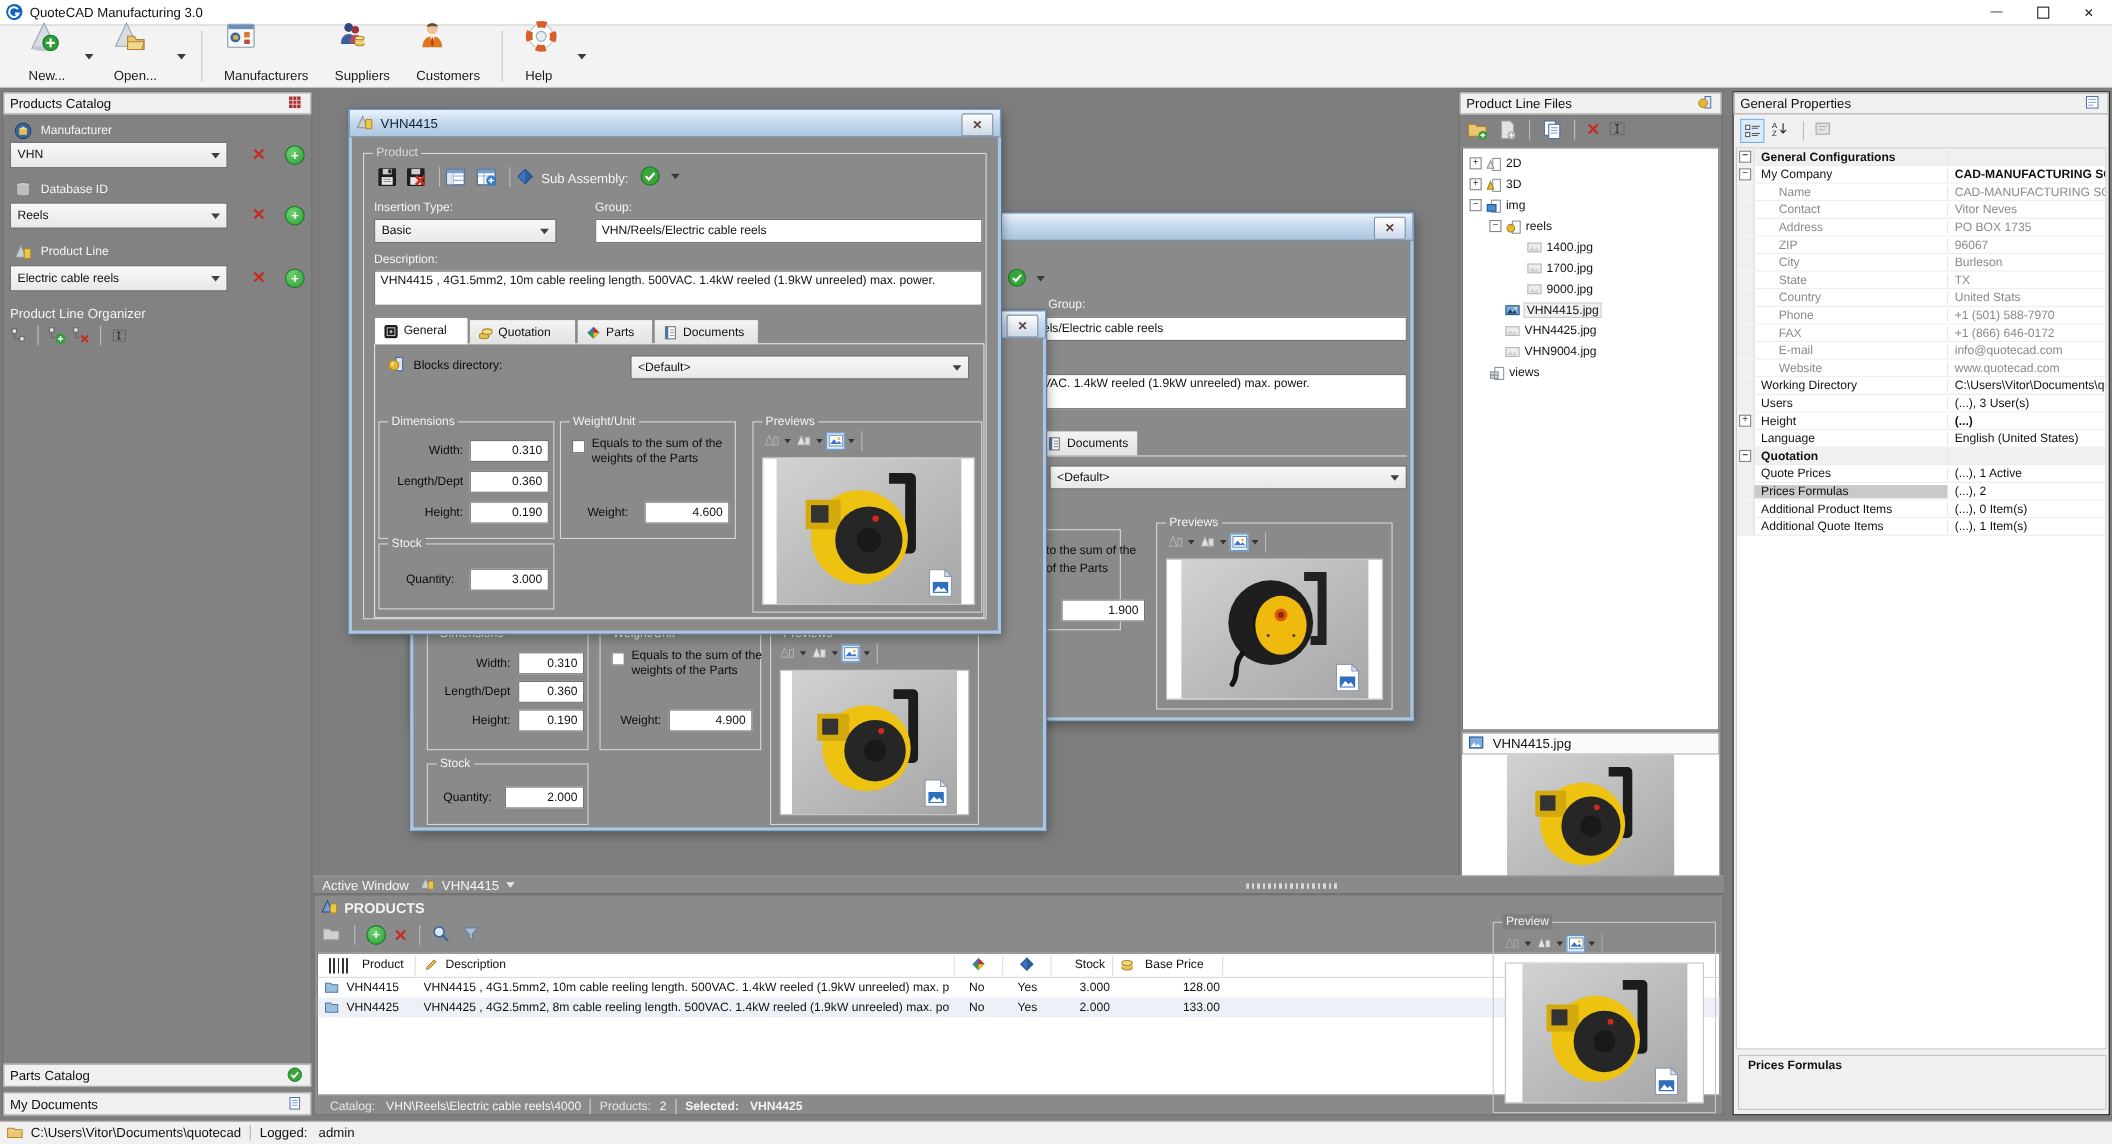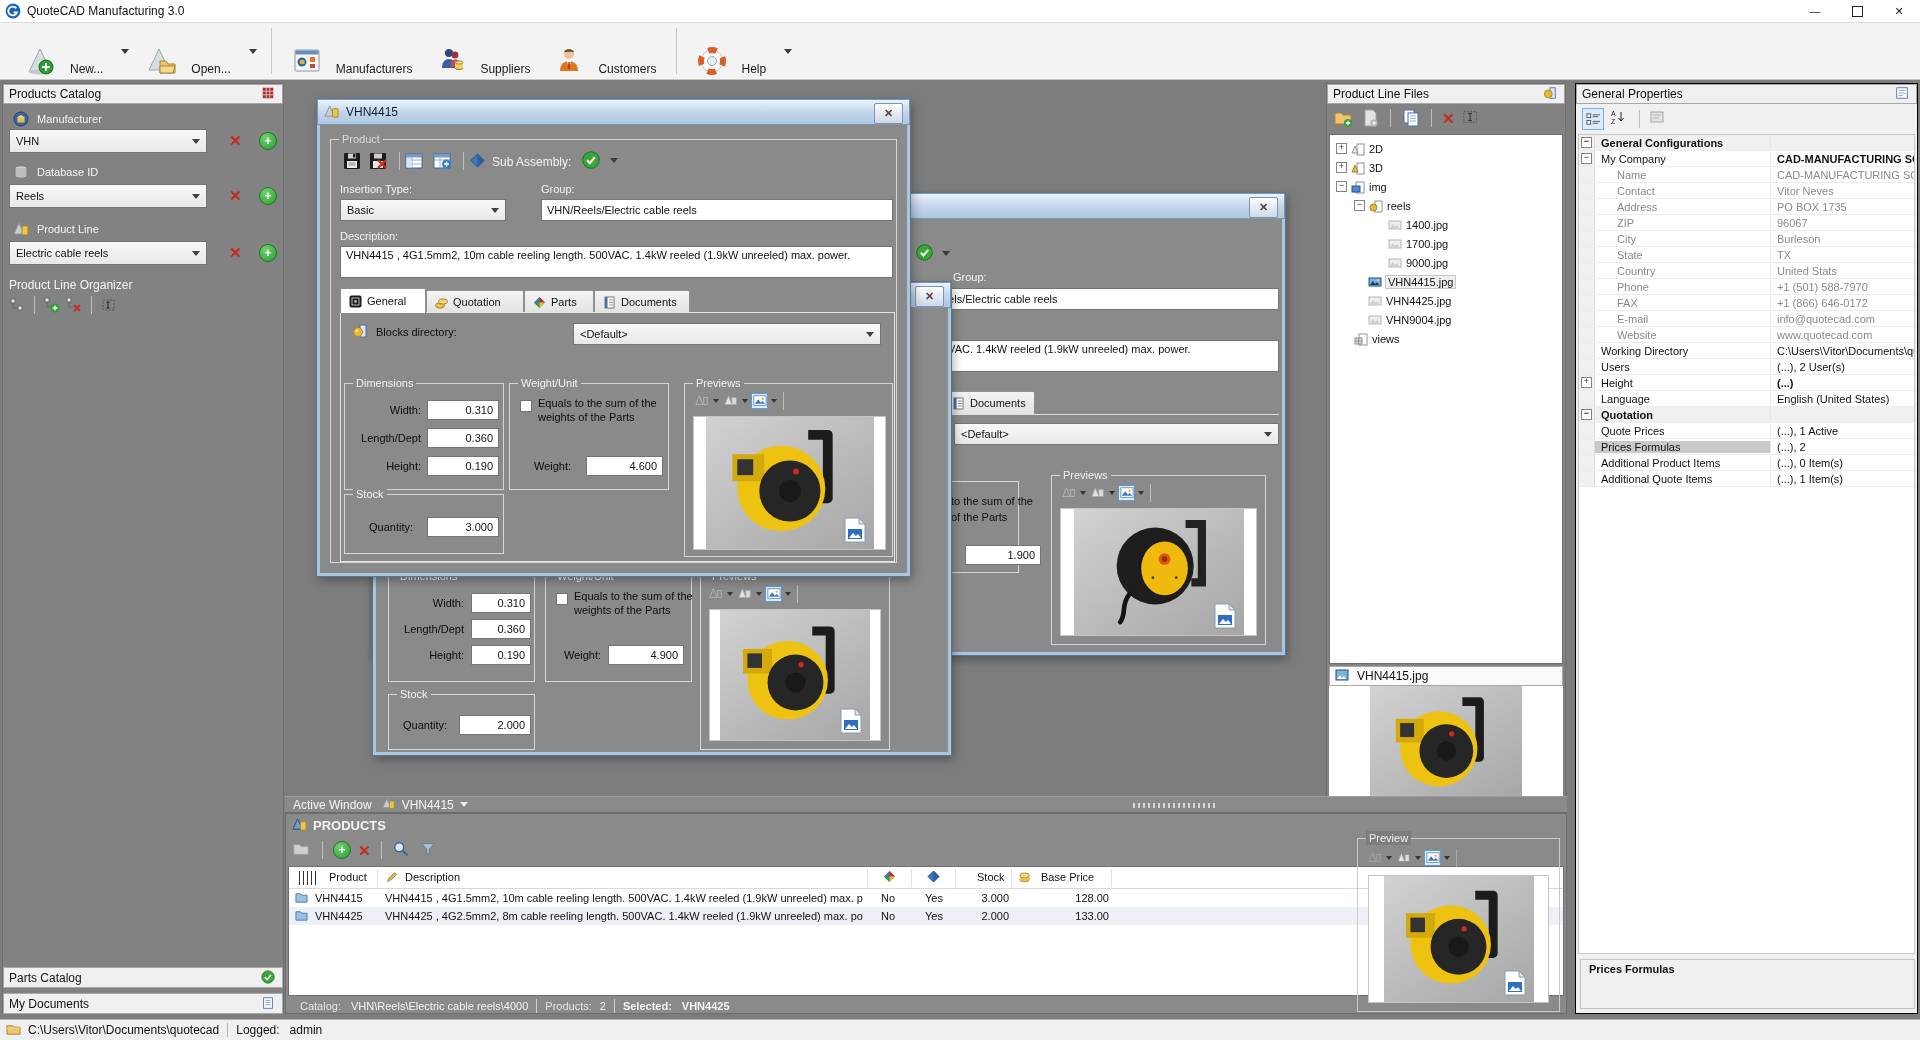--- a/index.html
+++ b/index.html
@@ -4,21 +4,21 @@
 <style>
   html,body{margin:0;padding:0;background:#4a4a4a}
   #app{position:relative;width:1920px;height:1040px;background:#7d7d7d;font-family:"Liberation Sans",sans-serif;font-size:12px;color:#111;overflow:hidden}
   .abs{position:absolute}
   .flex{display:flex;align-items:center}
   
   #titlebar{left:0;top:0;width:1920px;height:22px;background:#fff;border-bottom:1px solid #dcdcdc;display:flex;align-items:center}
   .win-btn{width:42px;height:22px;display:flex;align-items:center;justify-content:center;color:#222;font-size:11px}
   
   #main-toolbar{left:0;top:23px;width:1920px;height:57px;background:#f3f3f3;border-bottom:1px solid #c6c6c6;display:flex;align-items:center;padding-left:14px;box-sizing:border-box}
-  .tb-btn{display:flex;flex-direction:row;align-items:flex-end;justify-content:flex-end;height:50px;padding:0 12px;font-size:12px;color:#1a1a1a;gap:14px}
+  .tb-btn{display:flex;flex-direction:column;align-items:flex-start;justify-content:flex-end;height:50px;padding:0 12px;font-size:12px;color:#1a1a1a;gap:14px}
   .tb-dd{width:16px;height:20px;display:flex;align-items:center;justify-content:center;margin:0 2px}
   .tb-sep{width:1px;height:46px;background:#c6c6c6;margin:0 8px}
   .caret{width:0;height:0;border-left:4px solid transparent;border-right:4px solid transparent;border-top:5px solid #3a3a3a}
   
   .hdr{background:#f0f0f0;border:1px solid #a8a8a8;display:flex;align-items:center;padding:0 5px;font-size:12px;color:#101010;box-sizing:border-box}
   .dd{background:#f1f1f1;border:1px solid #747474;display:flex;align-items:center;padding:0 6px;font-size:11px;box-sizing:border-box;background:linear-gradient(#f8f8f8,#e8e8e8)}
   .dd .dda{margin-left:auto;width:0;height:0;border-left:4px solid transparent;border-right:4px solid transparent;border-top:5px solid #404040}
   .tf{background:#fff;border:1px solid #747474;font-size:11px;display:flex;align-items:center;padding:0 5px;box-sizing:border-box;white-space:nowrap;overflow:hidden}
   .nf{background:#fff;border:1px solid #747474;font-size:11px;display:flex;align-items:center;justify-content:flex-end;padding:0 5px;box-sizing:border-box}
   .wlbl{color:#f4f4f4;font-size:11px;white-space:nowrap}
@@ -878,21 +878,21 @@
           <span class="v">www.quotecad.com</span>
         </div>
       <div class="pgr">
           <span class="g"></span>
           <span class="l">Working Directory</span>
           <span class="v">C:\Users\Vitor\Documents\quotecad</span>
         </div>
       <div class="pgr">
           <span class="g"></span>
           <span class="l">Users</span>
-          <span class="v">(...), 2 User(s)</span>
+          <span class="v">(...), 3 User(s)</span>
         </div>
       <div class="pgr">
           <span class="g">
             <span class="exp">+</span>
           </span>
           <span class="l">Height</span>
           <span class="v bold">(...)</span>
         </div>
       <div class="pgr">
           <span class="g"></span>

